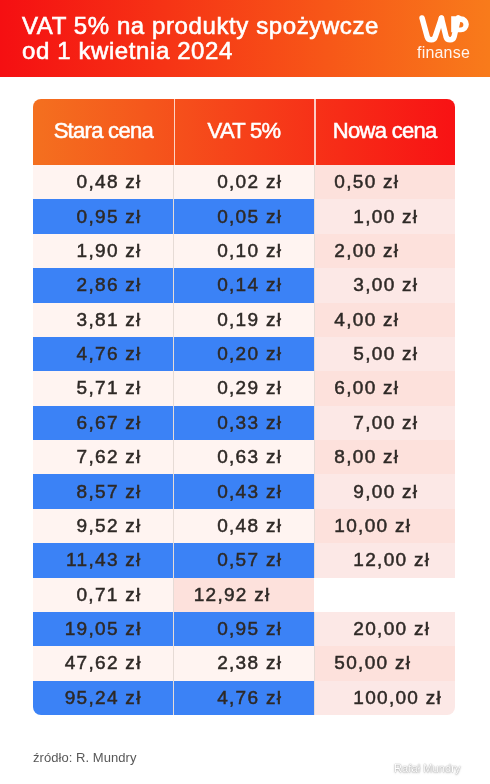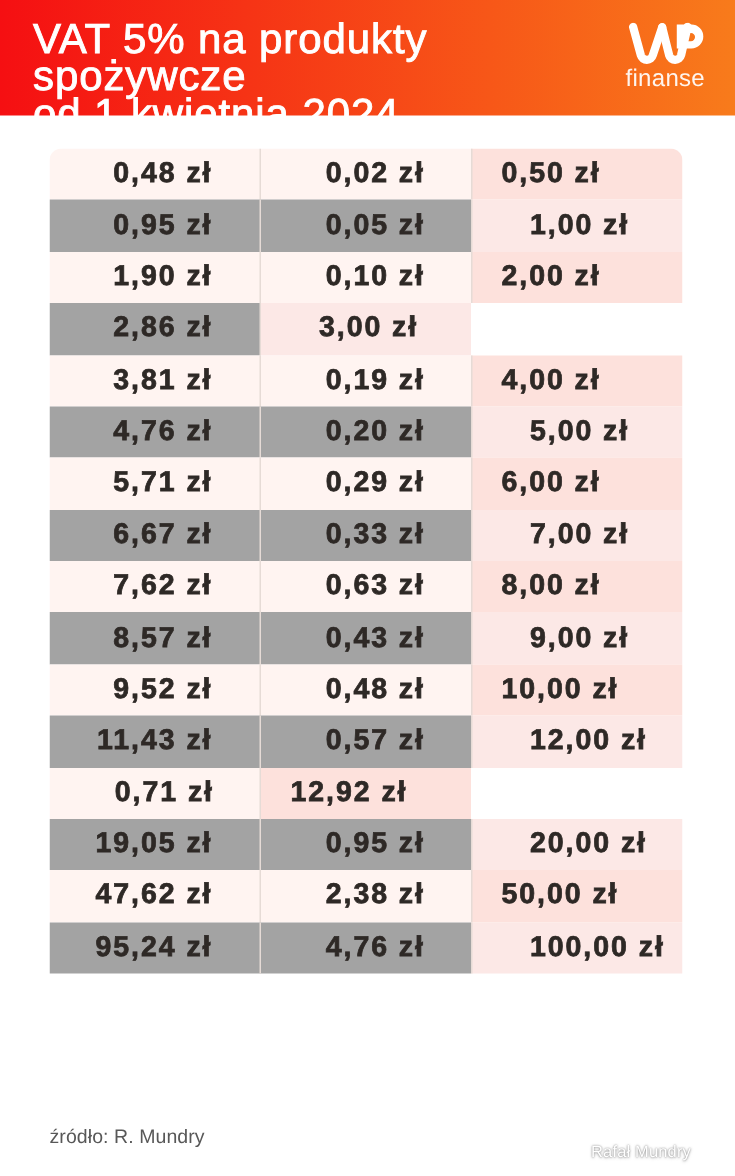--- a/index.html
+++ b/index.html
@@ -16,21 +16,21 @@
     position: absolute;
     left: 0; top: 0;
     width: 490px; height: 77px;
     background: linear-gradient(90deg, #f50f12 0%, #f87b1b 100%);
   }
   .banner-title {
     position: absolute;
     left: 22px; top: 13px;
     width: 390px;
     color: #ffffff;
-    font-size: 28px;
+    font-size: 24px;
     font-weight: 400;
     -webkit-text-stroke: 0.6px #ffffff;
     letter-spacing: 0.6px;
   }
   .banner-title span { display: block; line-height: 25px; }
   .logo {
     position: absolute;
     left: 417px; top: 15px;
     width: 54px;
   }
@@ -77,32 +77,32 @@
     background: rgba(255,255,255,0.75);
   }
   .tbody { height: 550px; }
   .tr { display: flex; height: 34.375px; }
   .td {
     flex: 0 0 auto;
     width: 140.6667px;
     display: flex;
     align-items: center;
     font-size: 19px;
-    font-weight: 700;
+    font-weight: 400;
     -webkit-text-stroke: 0.5px #2e2926;
     letter-spacing: 1.3px;
     color: #2e2926;
     position: relative;
     text-align: center;
   }
   .td.c1 { justify-content: flex-end;   padding-right: 32.0px; }
   .td.c2 { justify-content: flex-start; padding-left: 43.5px; }
   .td.c3 { justify-content: flex-start; padding-left: 39.0px; }
   .tr.odd .td { background: #fff4f1; }
-  .tr.even .td { background: #a3a3a3; }
+  .tr.even .td { background: #3b82f6; }
   .tr.odd .td.c3 { background: #fde1dc; padding-left: 20px; }
   .tr.even .td.c3 { background: #fce8e6; }
   .td + .td::before {
     content: "";
     position: absolute;
     left: -0.6px; top: 0; bottom: 0;
     width: 1.2px;
     background: #e6dbd6;
   }
 
@@ -137,38 +137,44 @@
         <path d="M21.2 2.9 L25.6 20.6 A3.9 3.9 0 0 0 33.1 20.5 L37.2 2.6"></path>
       </g>
       <path fill="#ffffff" fill-rule="evenodd" d="M30.4 1.2 H39.6 A7.5 7.5 0 0 1 39.6 16.2 H30.4 Z
                M36.3 6.5 H39.3 A2.6 2.6 0 0 1 39.3 11.7 H36.3 Z"></path>
     </svg>
     <span class="logo-sub">finanse</span>
   </div>
 </div>
 
 <div class="table">
+  <div class="thead">
+      <div class="th">Stara cena</div>
+      <div class="th">VAT 5%</div>
+      <div class="th">Nowa cena</div>
+    </div>
   <div class="tbody">
       <div class="tr odd">
         <div class="td c1">0,48 zł</div>
         <div class="td c2">0,02 zł</div>
         <div class="td c3">0,50 zł</div>
       </div>
       <div class="tr even">
         <div class="td c1">0,95 zł</div>
         <div class="td c2">0,05 zł</div>
         <div class="td c3">1,00 zł</div>
       </div>
       <div class="tr odd">
         <div class="td c1">1,90 zł</div>
         <div class="td c2">0,10 zł</div>
         <div class="td c3">2,00 zł</div>
       </div>
       <div class="tr even">
         <div class="td c1">2,86 zł</div>
+        <div class="td c2">0,14 zł</div>
         <div class="td c3">3,00 zł</div>
       </div>
       <div class="tr odd">
         <div class="td c1">3,81 zł</div>
         <div class="td c2">0,19 zł</div>
         <div class="td c3">4,00 zł</div>
       </div>
       <div class="tr even">
         <div class="td c1">4,76 zł</div>
         <div class="td c2">0,20 zł</div>

